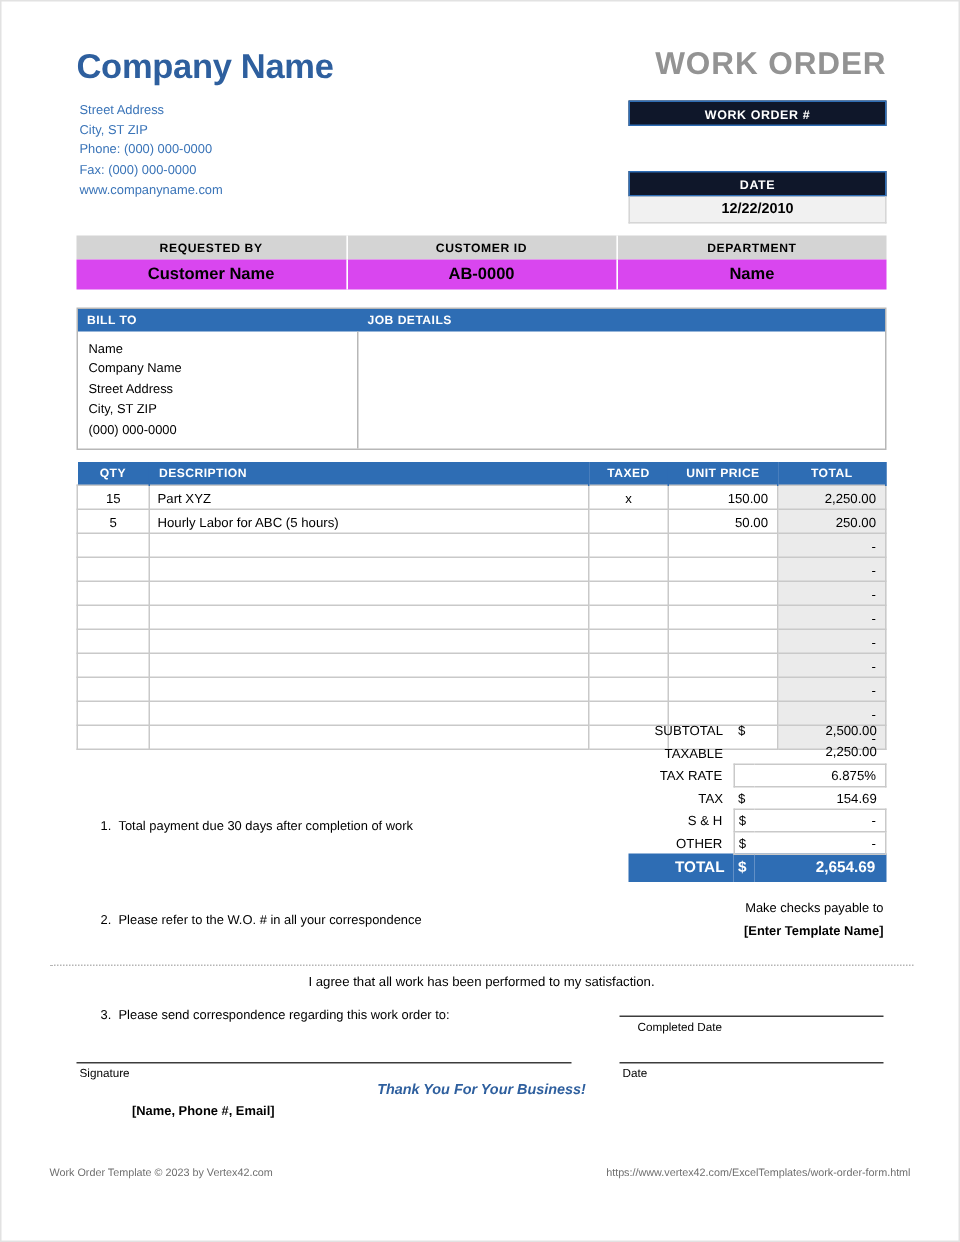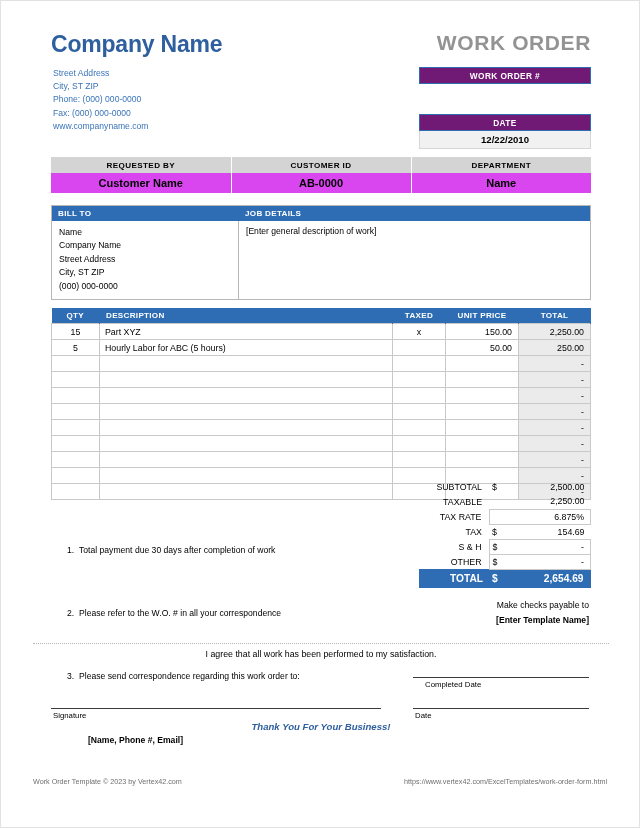--- a/index.html
+++ b/index.html
@@ -33,21 +33,21 @@
   .company-lines div { white-space:nowrap; }
 
   .wo-title {
     position:absolute; right:50px; top:30px;
     font-size:21px; font-weight:bold; color:#939393;
     letter-spacing:0.6px; white-space:nowrap;
   }
 
   .hdr-box { position:absolute; right:50px; width:172px; }
   .hdr-box .lbl {
-    background:#701a75; color:#fff; font-size:8.3px; font-weight:bold;
+    background:#0f172a; color:#fff; font-size:8.3px; font-weight:bold;
     text-align:center; padding:2.5px 0 2.5px; letter-spacing:0.4px;
     border:1px solid #2e6db4;
   }
   .hdr-box .val {
     background:#f1f1f1; color:#000; font-size:9.6px; font-weight:bold;
     text-align:center; padding:3px 0; border:1px solid #d6d6d6; border-top:none;
   }
   .hdr-box.wo-num { top:66px; }
   .hdr-box.wo-date { top:113px; }
 
@@ -237,21 +237,20 @@
       <div class="h h2">JOB DETAILS</div>
     </div>
     <div class="billto-body">
       <div class="billto-left">
         <div>Name</div>
         <div>Company Name</div>
         <div>Street Address</div>
         <div>City, ST  ZIP</div>
         <div>(000) 000-0000</div>
       </div>
-      <div class="billto-right">[Enter general description of work]</div>
     </div>
   </div>
 
   <div class="items">
     <table>
       <thead>
         <tr>
           <th class="c-qty">QTY</th>
           <th class="c-desc">DESCRIPTION</th>
           <th class="c-taxed">TAXED</th>

